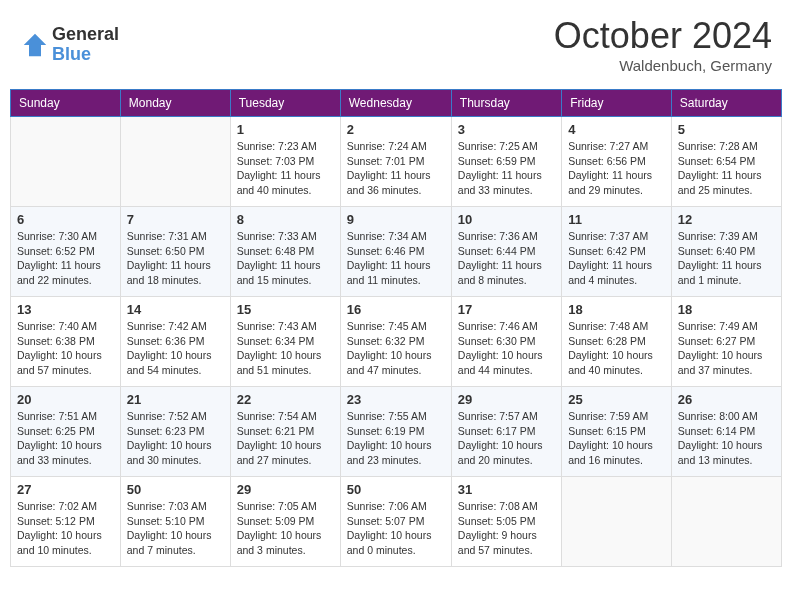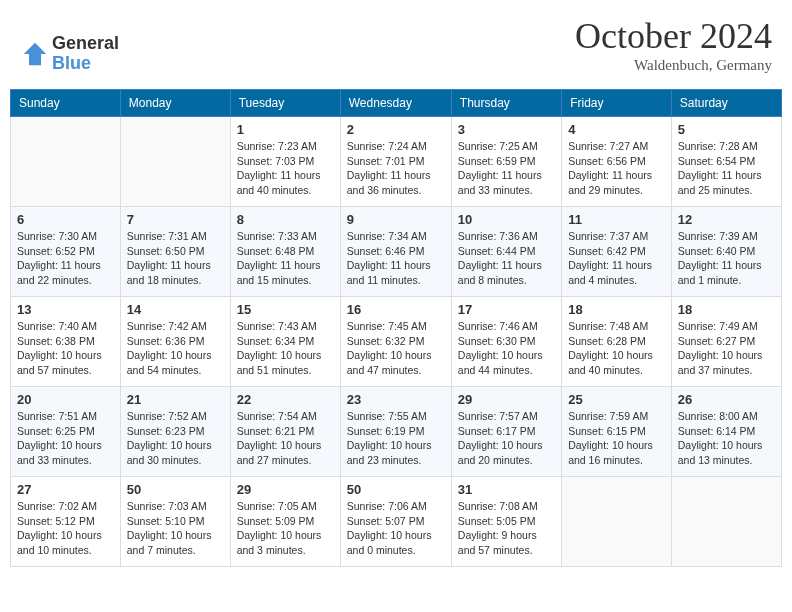--- a/index.html
+++ b/index.html
@@ -6,21 +6,21 @@
     body {
       font-family: Arial, sans-serif;
       background: #fff;
       width: 792px;
       min-height: 612px;
       padding: 10px;
     }
     .header {
       display: flex;
       justify-content: space-between;
-      align-items: flex-end;
+      align-items: center;
       margin-bottom: 10px;
       padding: 5px 10px;
     }
     .logo {
       display: flex;
       align-items: center;
     }
     .logo-text {
       display: flex;
       flex-direction: column;
@@ -36,38 +36,37 @@
       font-weight: bold;
       color: #4a90d9;
     }
     .logo-icon {
       width: 30px;
       height: 30px;
       margin-right: 2px;
     }
     .title-block {
       text-align: right;
-      font-family: Liberation Serif, serif;
     }
     .month-title {
       font-size: 36px;
       font-weight: 300;
       color: #333;
     }
     .location-title {
       font-size: 15px;
       color: #555;
     }
     .calendar {
       width: 100%;
       border-collapse: collapse;
       font-size: 11px;
     }
     .calendar th {
-      background: #0369a1;
+      background: #701a75;
       color: #fff;
       text-align: left;
       padding: 6px 8px;
       font-size: 12px;
       font-weight: normal;
       border: 1px solid #3a7bc8;
     }
     .calendar td {
       vertical-align: top;
       padding: 5px 6px;

